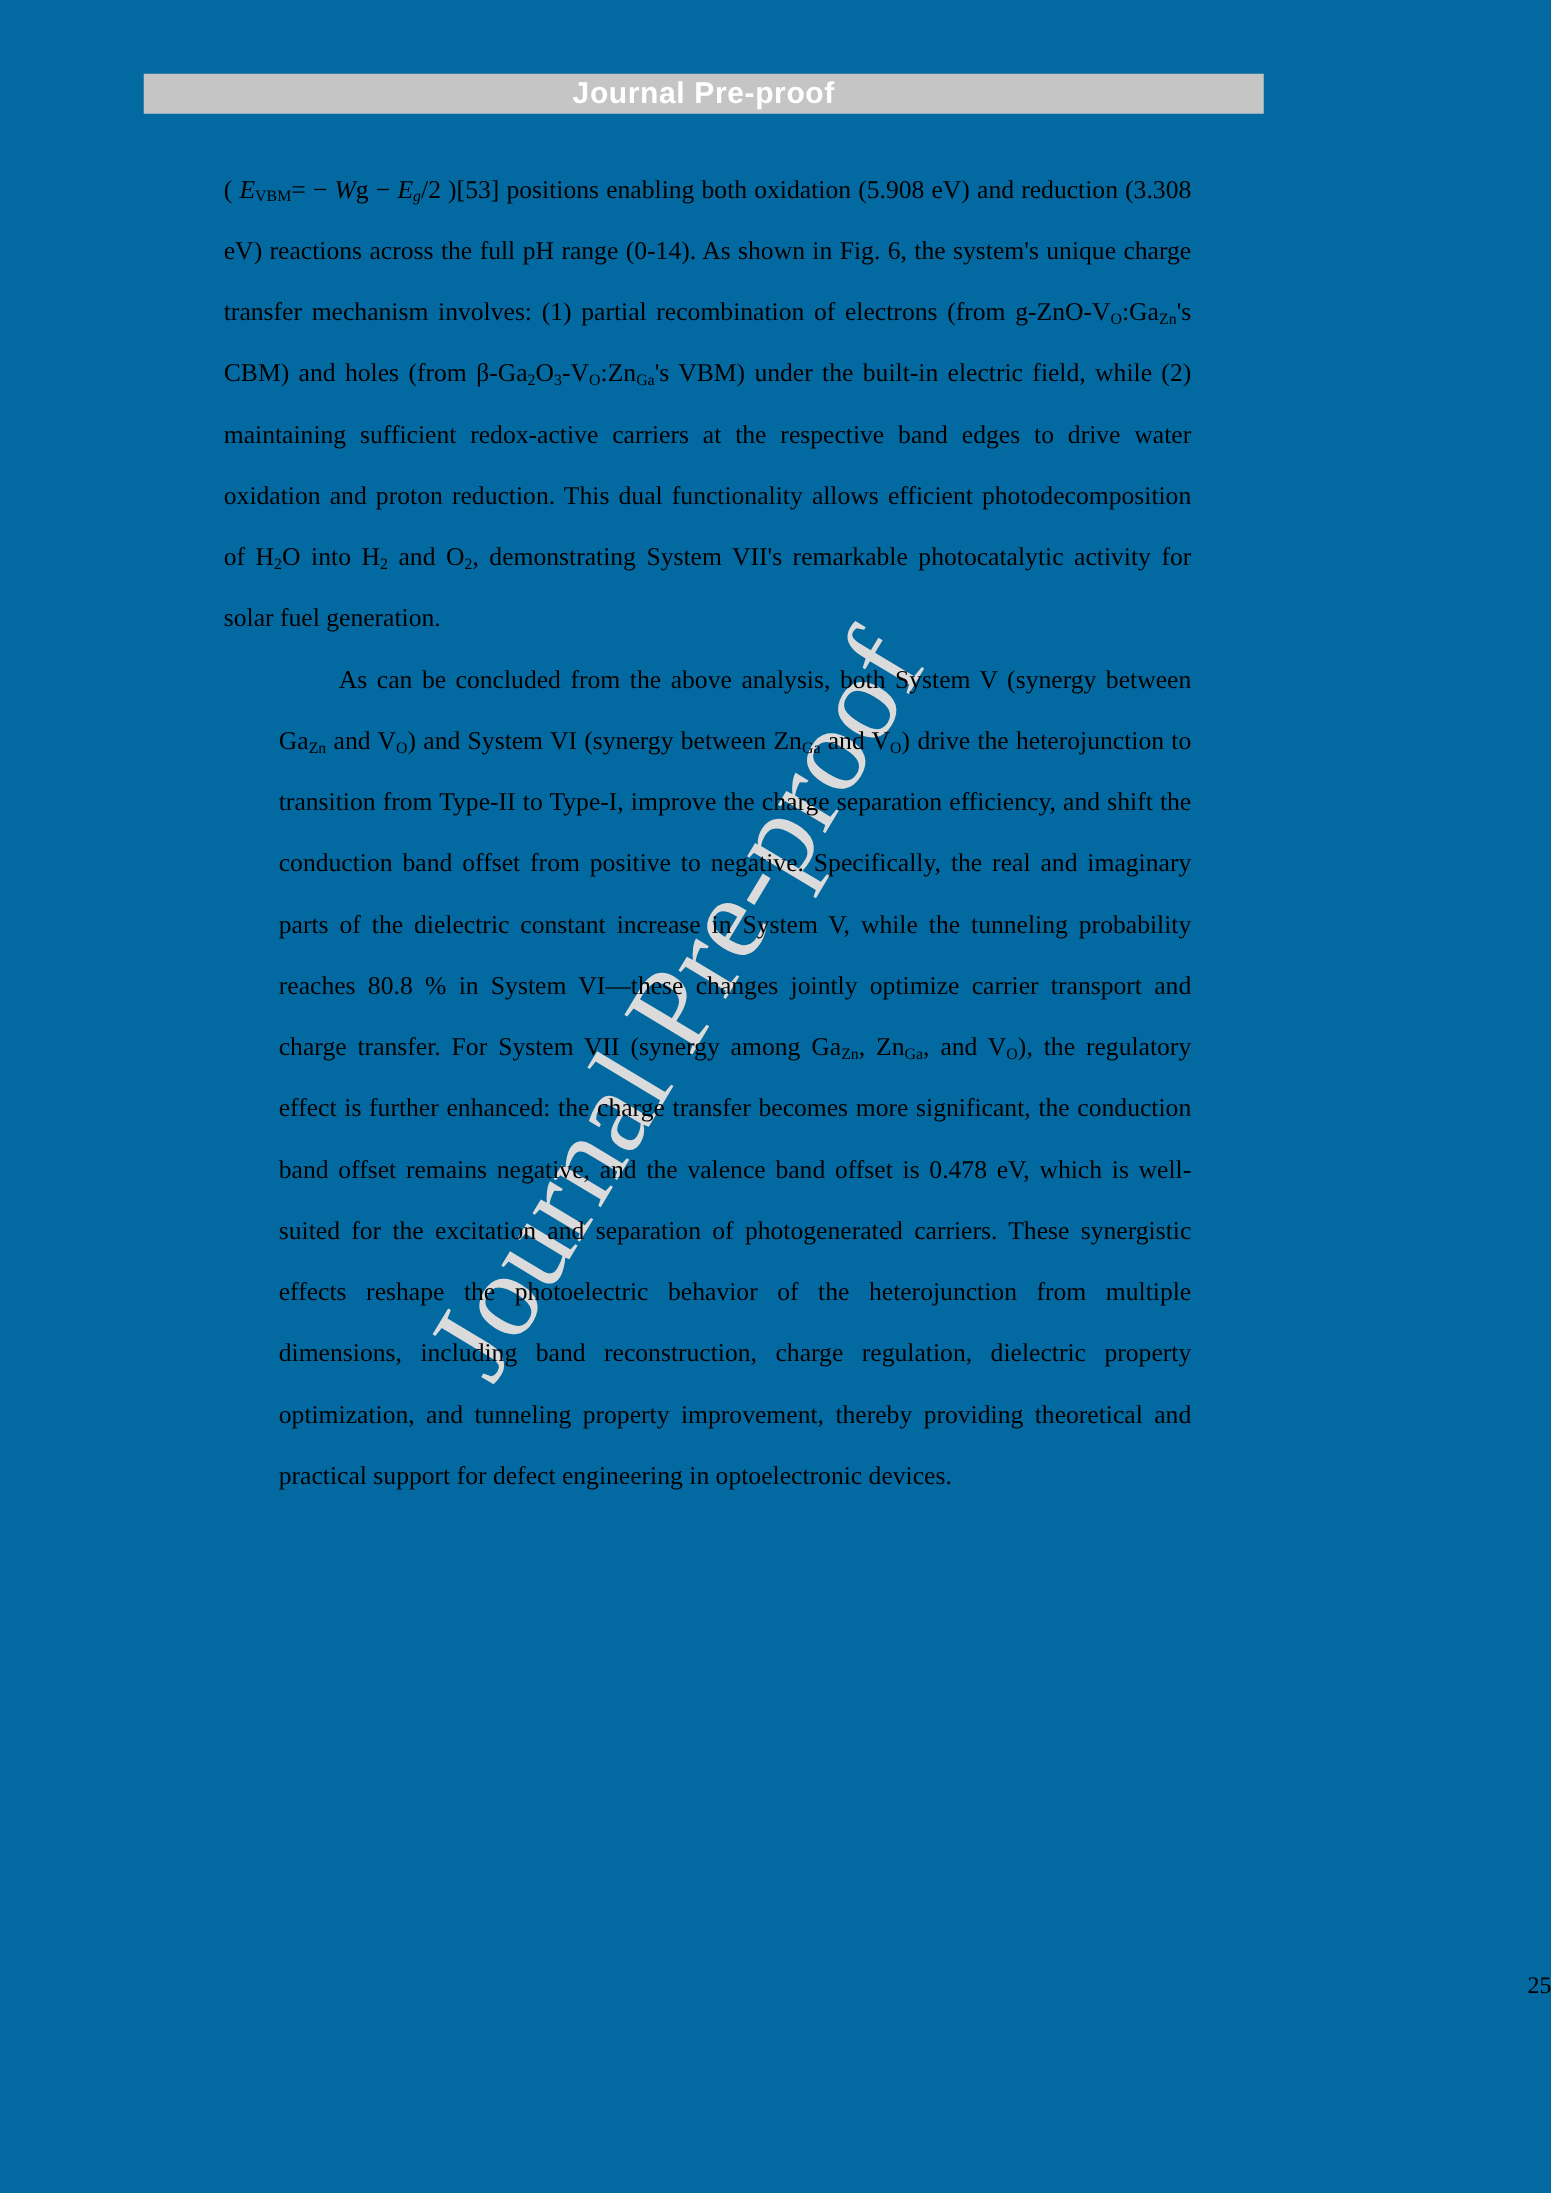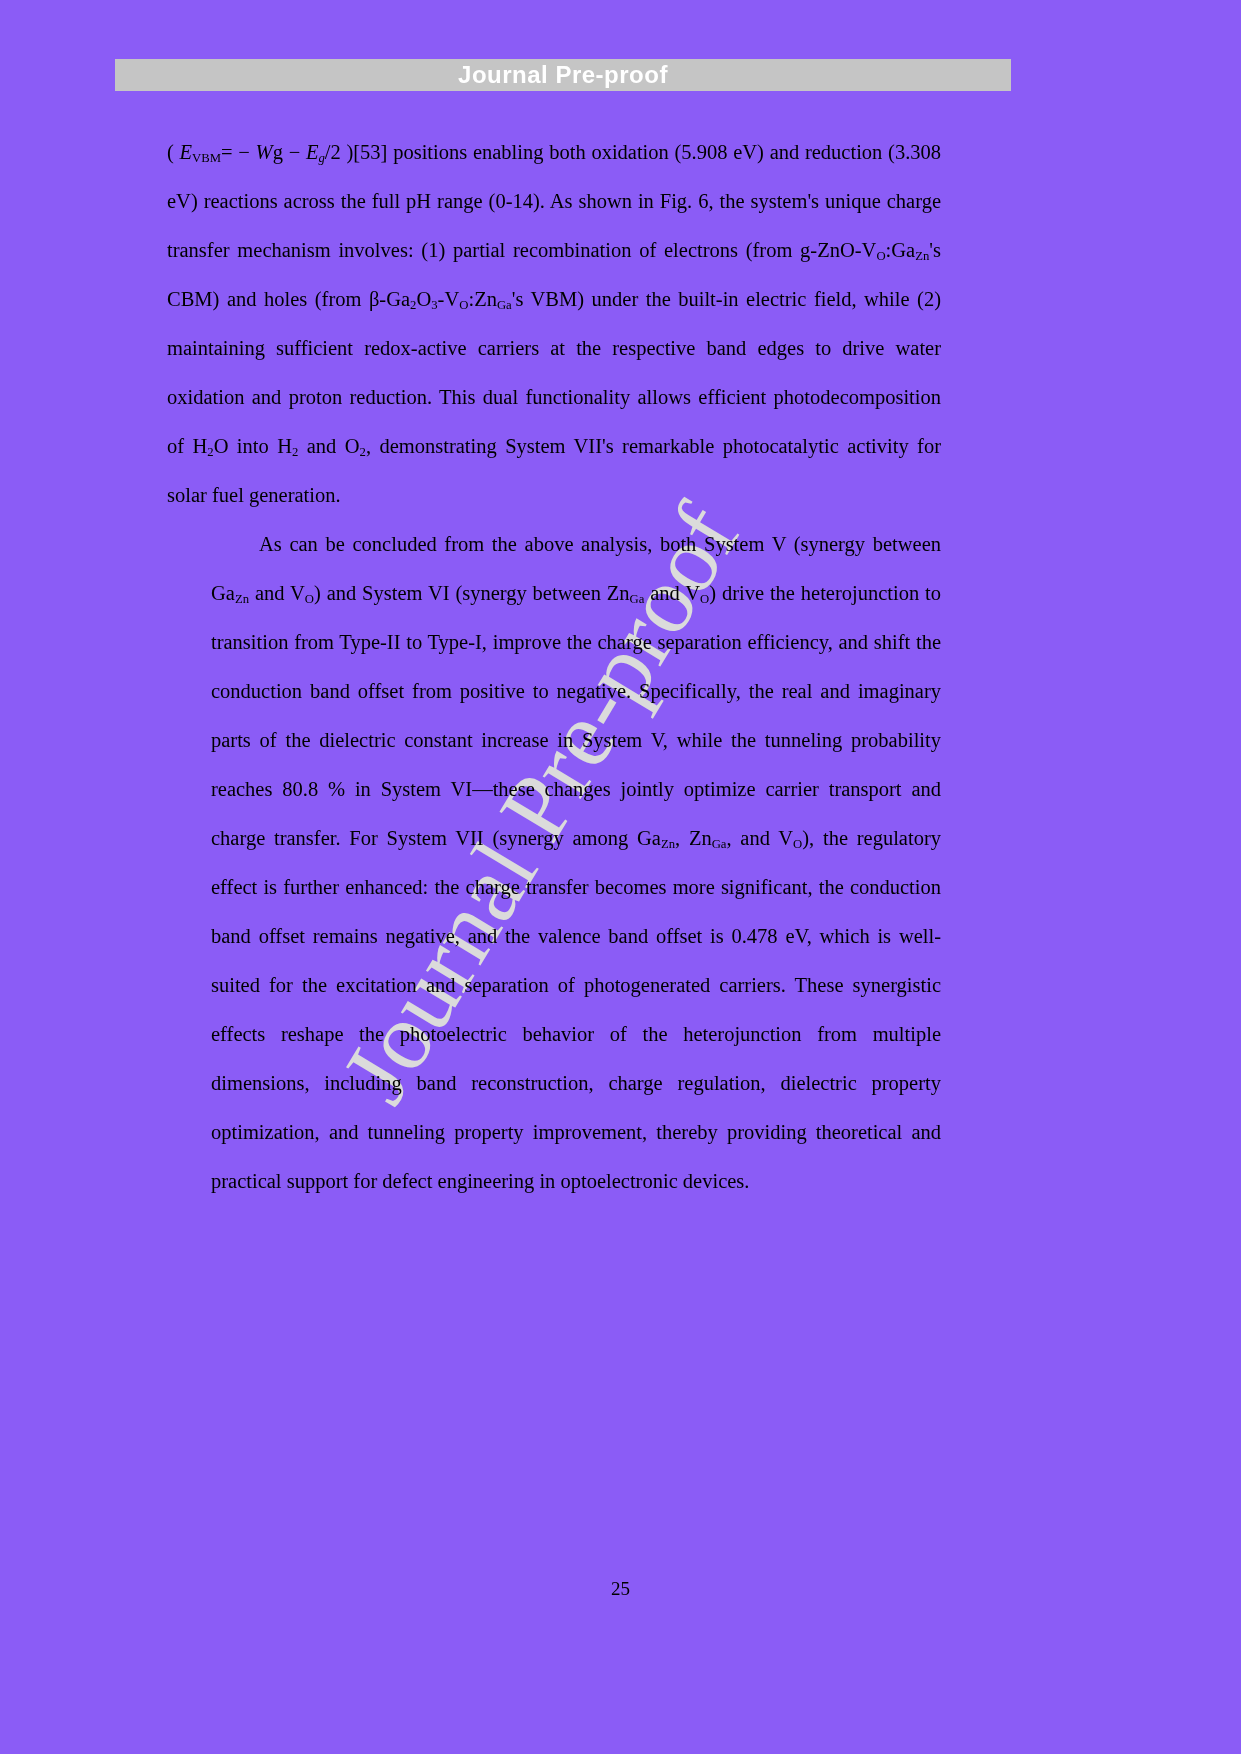--- a/index.html
+++ b/index.html
@@ -1,20 +1,20 @@
 <!DOCTYPE html>
 <html><head>
 <meta charset="utf-8">
 <style>
   html, body { margin: 0; padding: 0; background: #ffffff; }
   .page {
     position: relative;
     width: 1241px;
     height: 1754px;
-    background: #8b5cf6;
+    background: #0369a1;
     overflow: hidden;
     font-family: "Liberation Serif", serif;
     color: #000000;
   }
   .banner {
     position: absolute;
     left: 115px;
     top: 59px;
     width: 896px;
     height: 32px;
@@ -41,41 +41,41 @@
     font-size: 96px;
     color: #dbdbdb;
     white-space: nowrap;
     transform: rotate(-59deg);
     transform-origin: center center;
     z-index: 1;
     user-select: none;
   }
   .textblock {
     position: absolute;
-    left: 167px;
+    left: 179px;
     top: 128px;
     width: 774px;
     font-size: 20.5px;
     line-height: 49px;
     text-align: justify;
     z-index: 2;
   }
   .textblock p { margin: 0; }
   .textblock p.indented { text-indent: 48px; margin-left: 44px; }
   .textblock sub {
     font-size: 0.62em;
     line-height: 0;
     vertical-align: -0.25em;
   }
   .page-number {
     position: absolute;
     left: 0;
     top: 1578px;
     width: 1241px;
-    text-align: center;
+    text-align: right;
     font-size: 19px;
     z-index: 2;
   }
 </style>
 </head>
 <body>
 
 <div class="page">
 
   <div class="banner">

